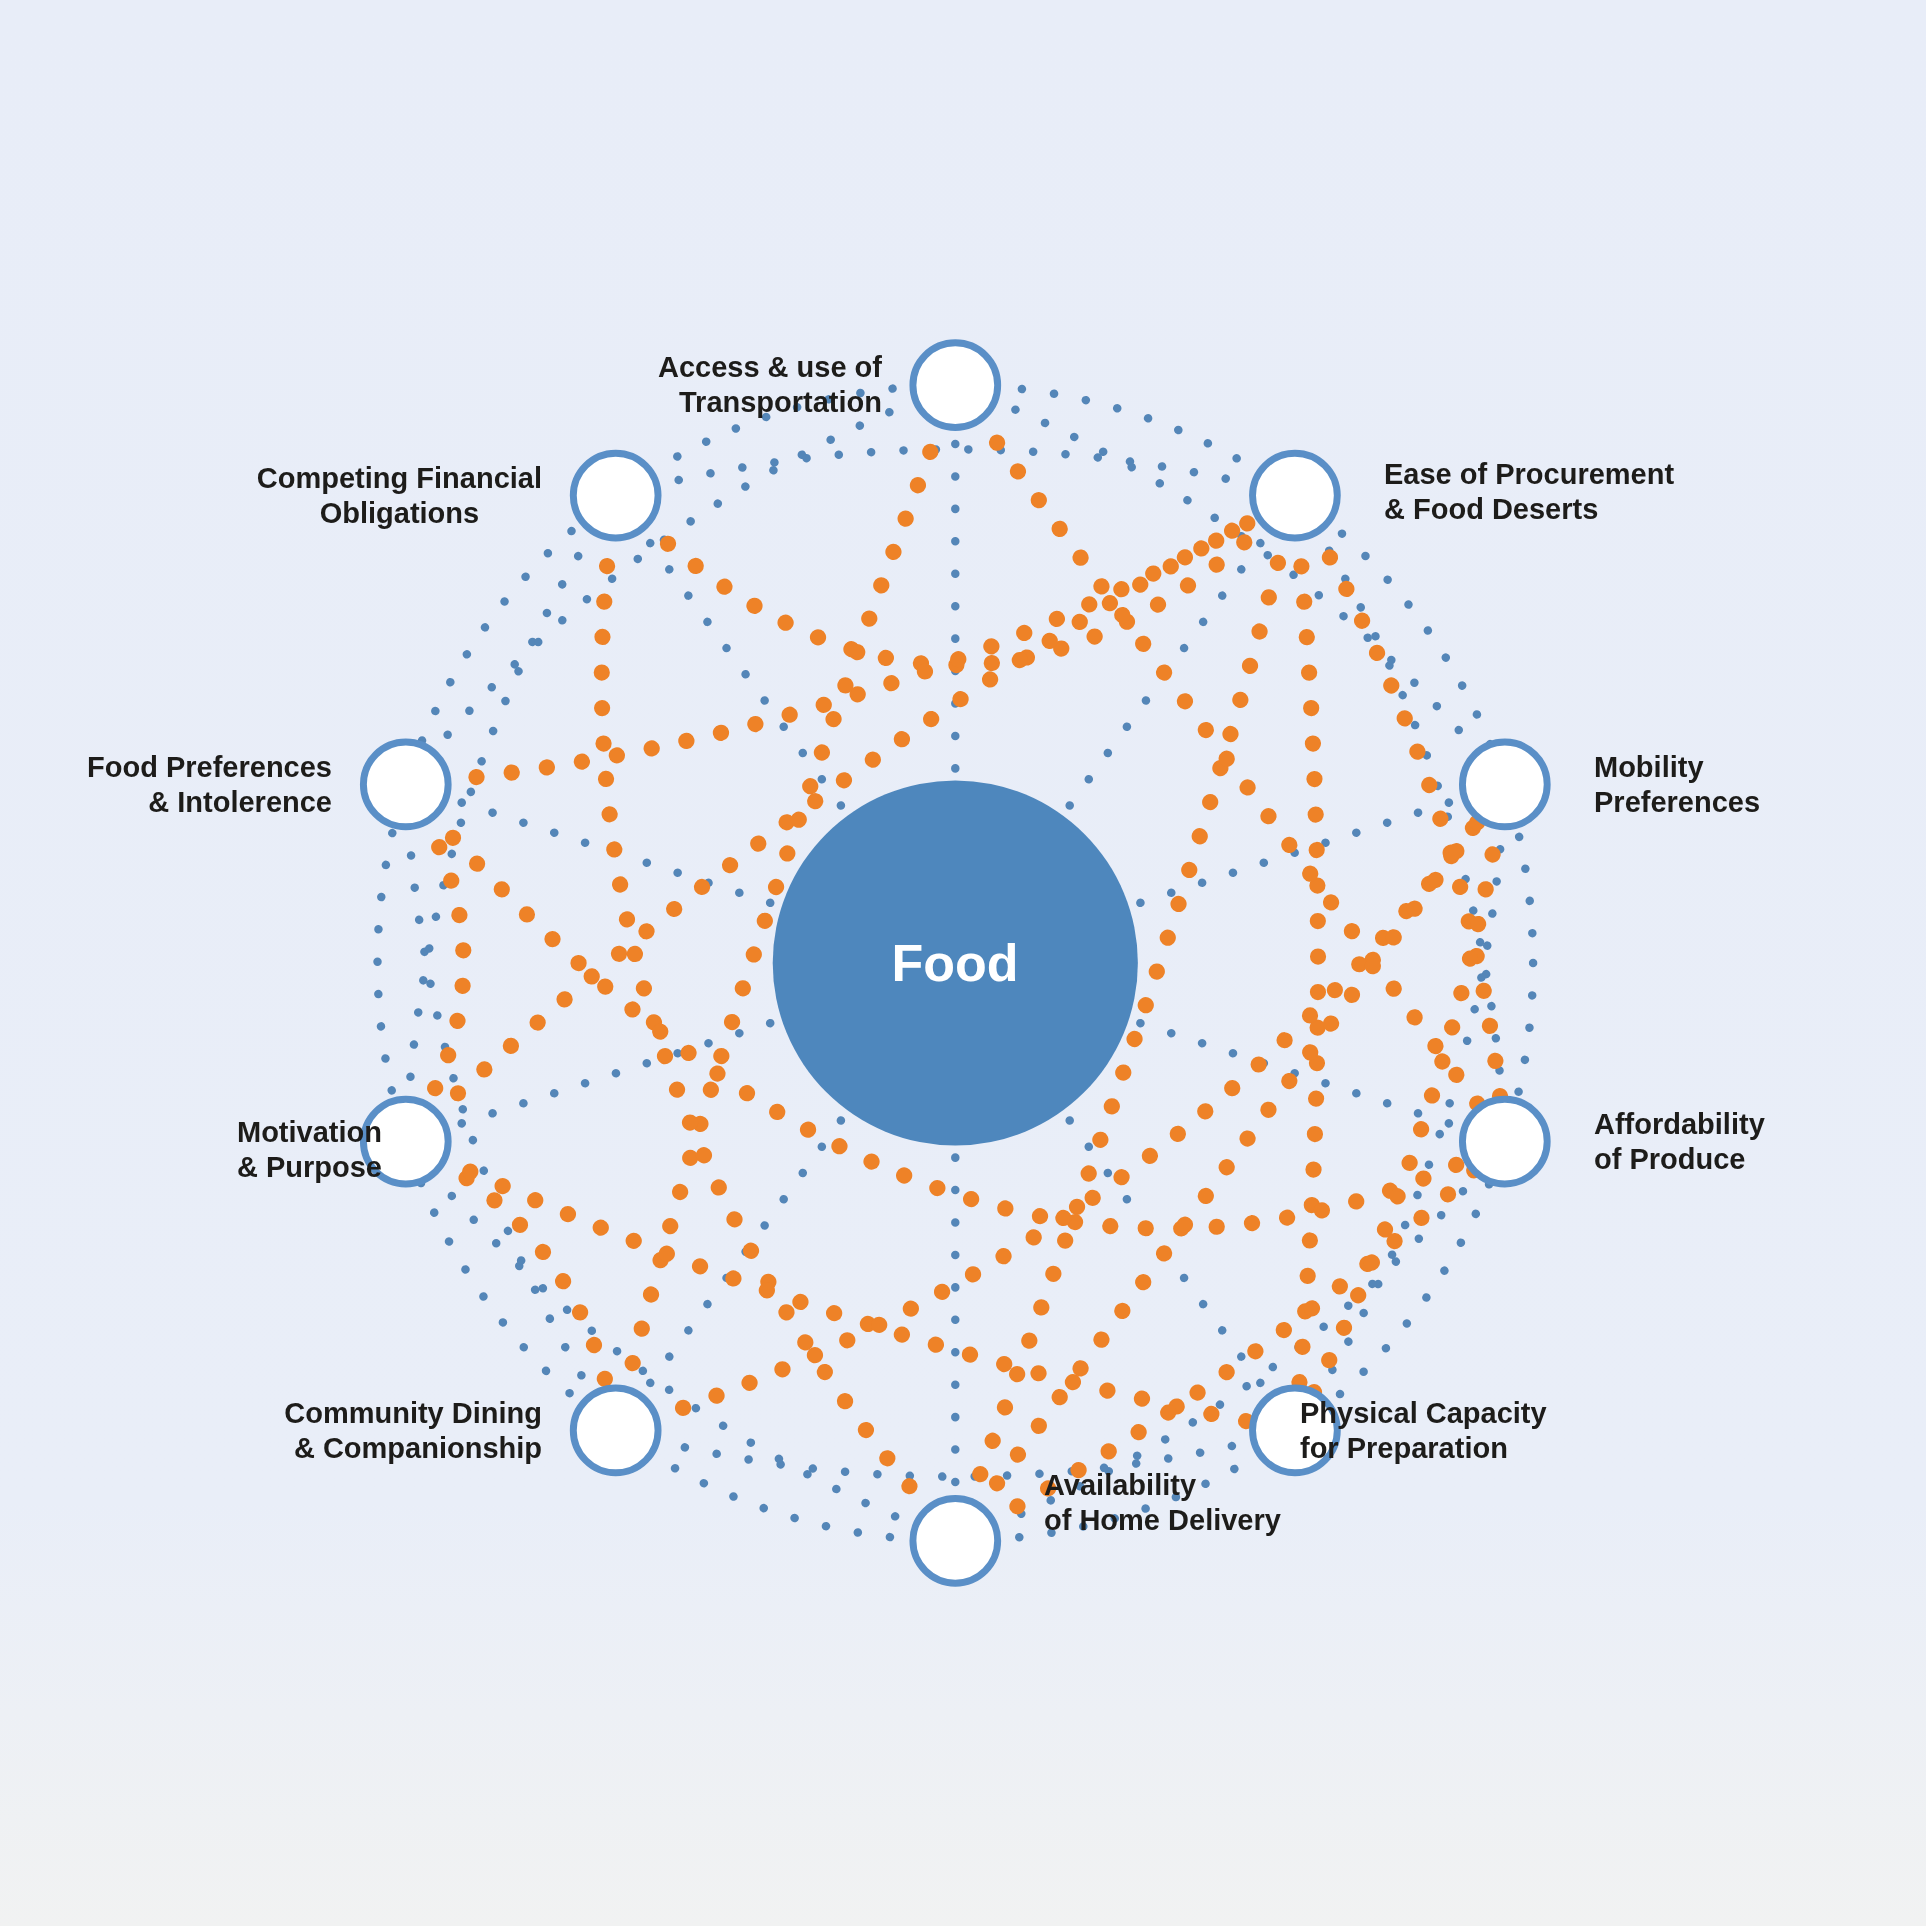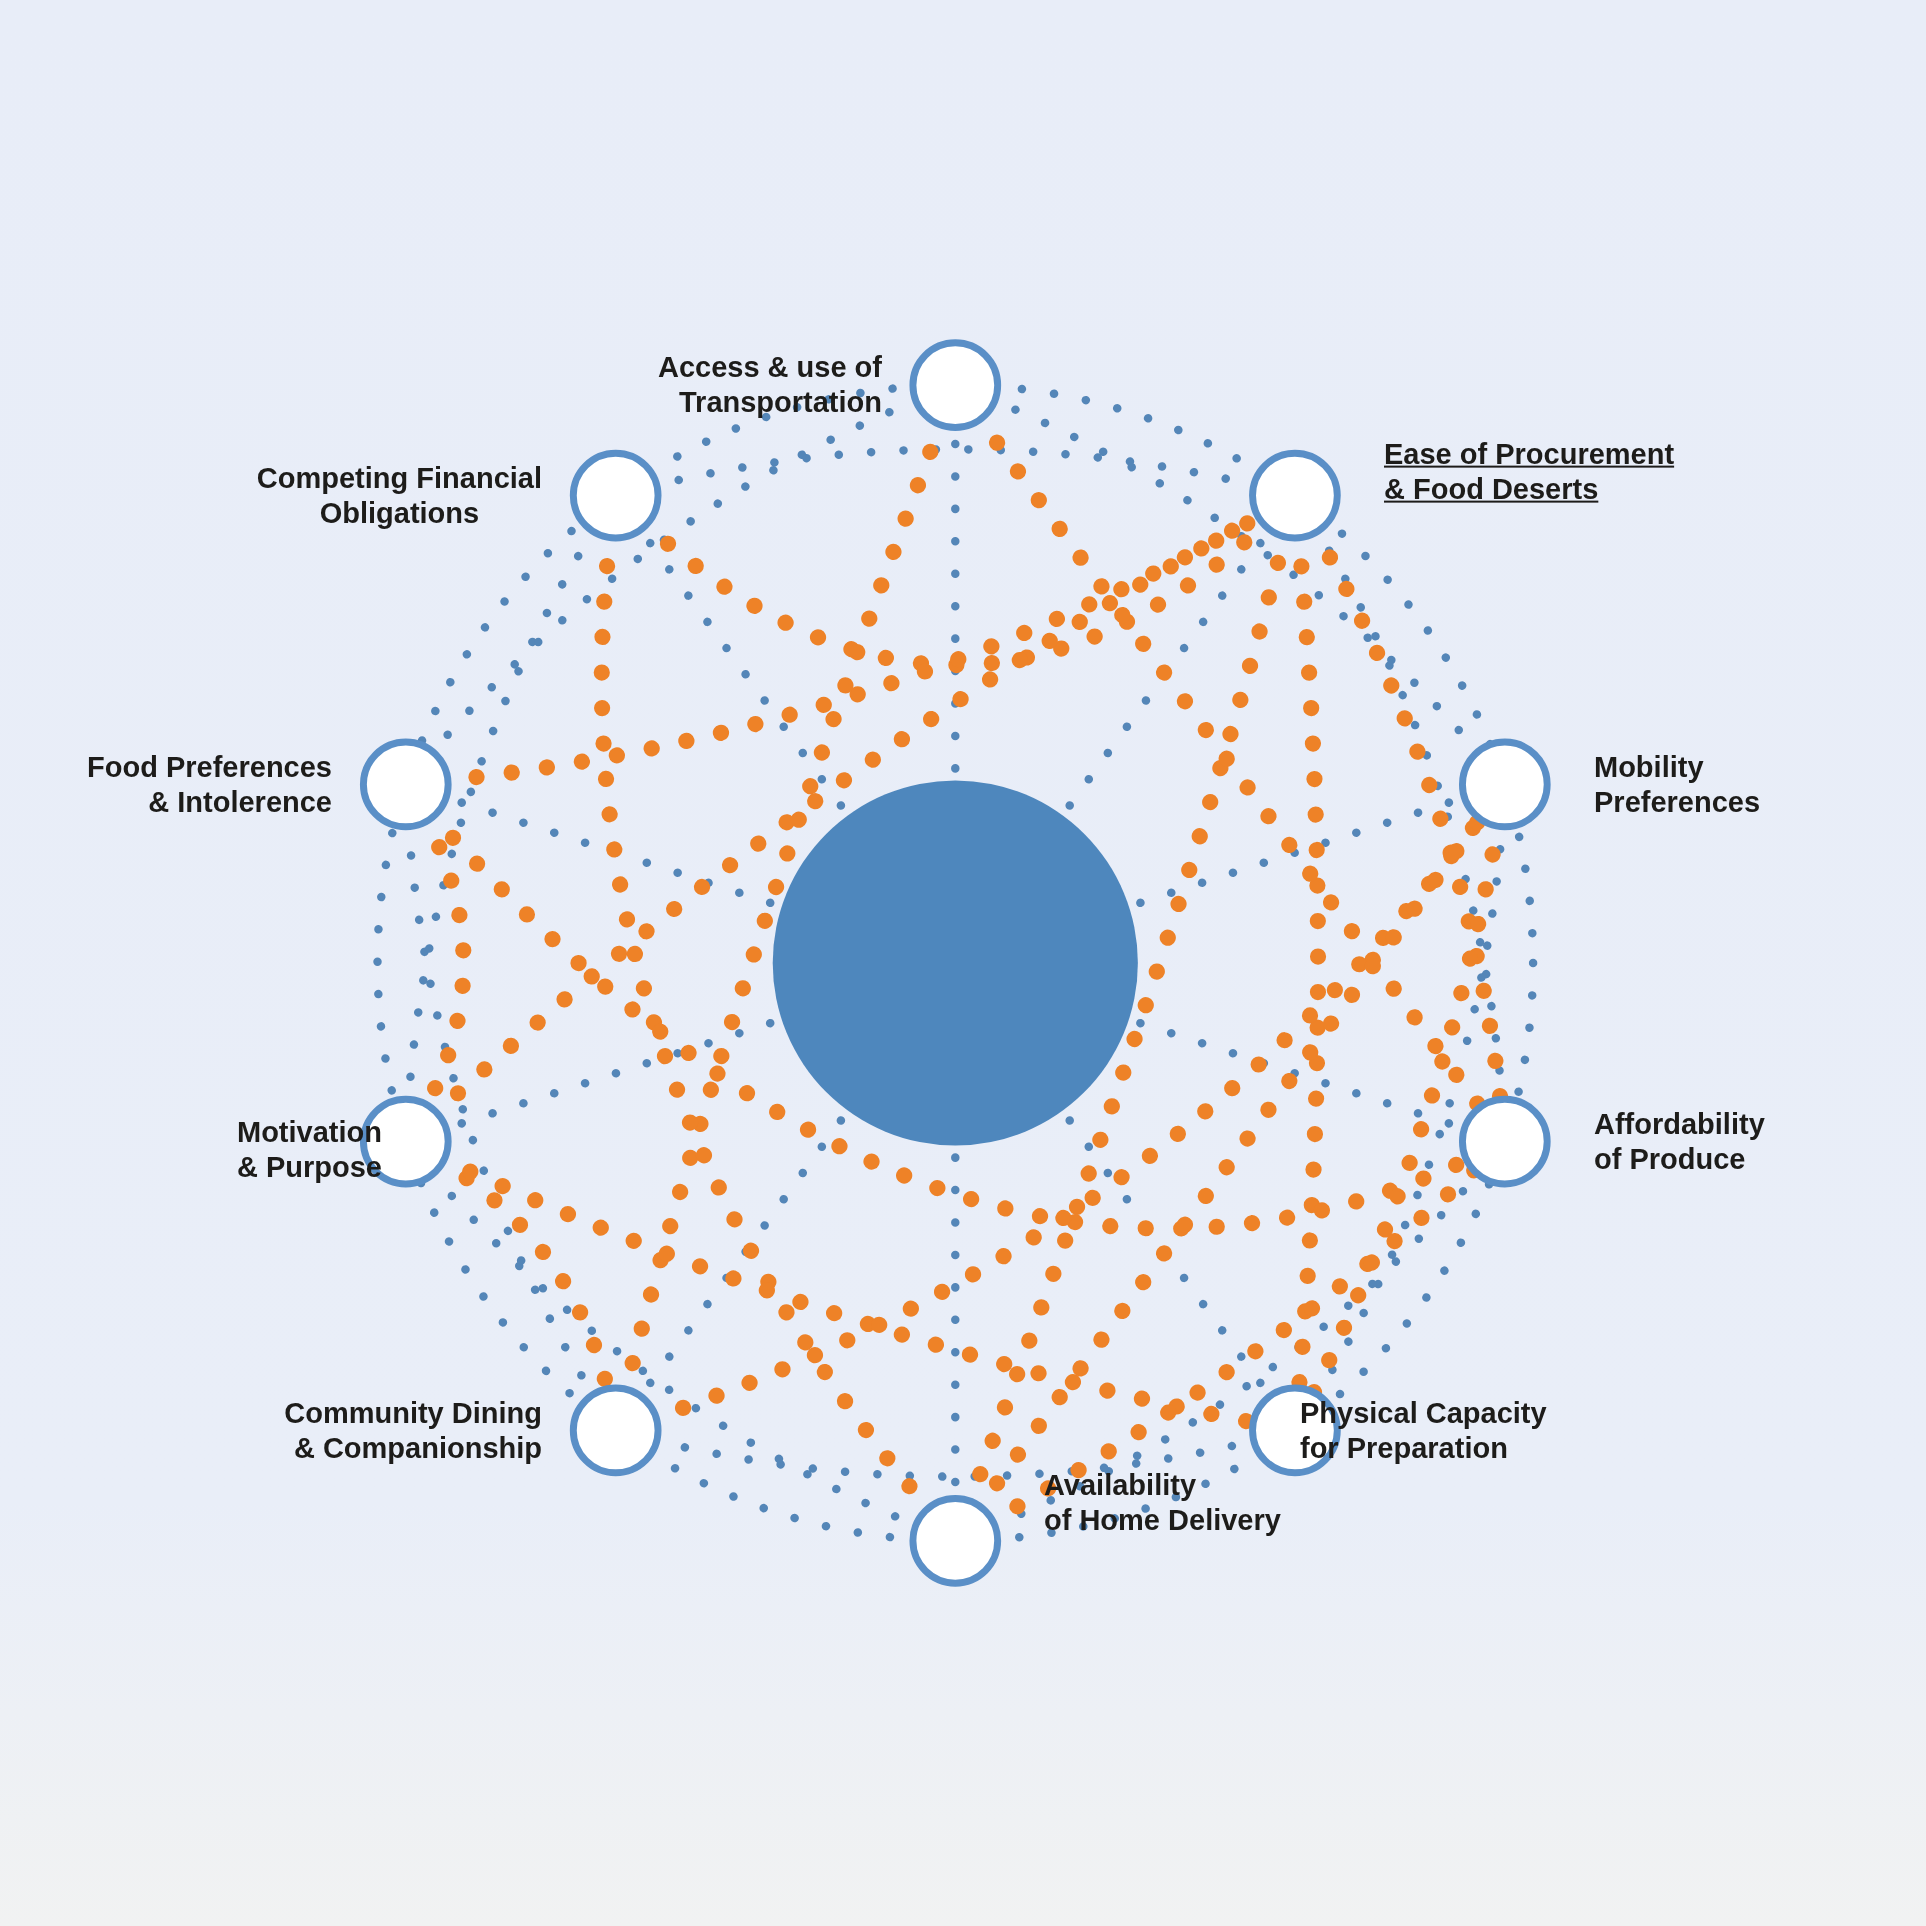--- a/index.html
+++ b/index.html
@@ -76,28 +76,29 @@
       <circle cx="1953.292387221365" cy="1481.7627457812105" r="55" fill="#ffffff" stroke="#5a8fc7" stroke-width="9"></circle>
       <circle cx="1680.8389392193549" cy="1856.7627457812105" r="55" fill="#ffffff" stroke="#5a8fc7" stroke-width="9"></circle>
       <circle cx="1240" cy="2000" r="55" fill="#ffffff" stroke="#5a8fc7" stroke-width="9"></circle>
       <circle cx="799.1610607806452" cy="1856.7627457812105" r="55" fill="#ffffff" stroke="#5a8fc7" stroke-width="9"></circle>
       <circle cx="526.7076127786348" cy="1481.7627457812107" r="55" fill="#ffffff" stroke="#5a8fc7" stroke-width="9"></circle>
       <circle cx="526.7076127786348" cy="1018.2372542187893" r="55" fill="#ffffff" stroke="#5a8fc7" stroke-width="9"></circle>
       <circle cx="799.1610607806452" cy="643.2372542187894" r="55" fill="#ffffff" stroke="#5a8fc7" stroke-width="9"></circle>
     </svg>
 
   <div class="center-label">
+    <div>Food</div>
   </div>
 
   <div id="labels-layer">
       <div class="node-label side-right" style="right: 1044px; top: 385px; margin-left: 37px;">
         <div>Access &amp; use of</div>
         <div>Transportation</div>
       </div>
-      <div class="node-label side-left" style="left: 1384px; top: 472px; text-decoration: underline;">
+      <div class="node-label side-left" style="left: 1384px; top: 492px;">
         <div>Ease of Procurement</div>
         <div>&amp; Food Deserts</div>
       </div>
       <div class="node-label side-left" style="left: 1594px; top: 785px;">
         <div>Mobility</div>
         <div>Preferences</div>
       </div>
       <div class="node-label side-left" style="left: 1594px; top: 1142px;">
         <div>Affordability</div>
         <div>of Produce</div>

